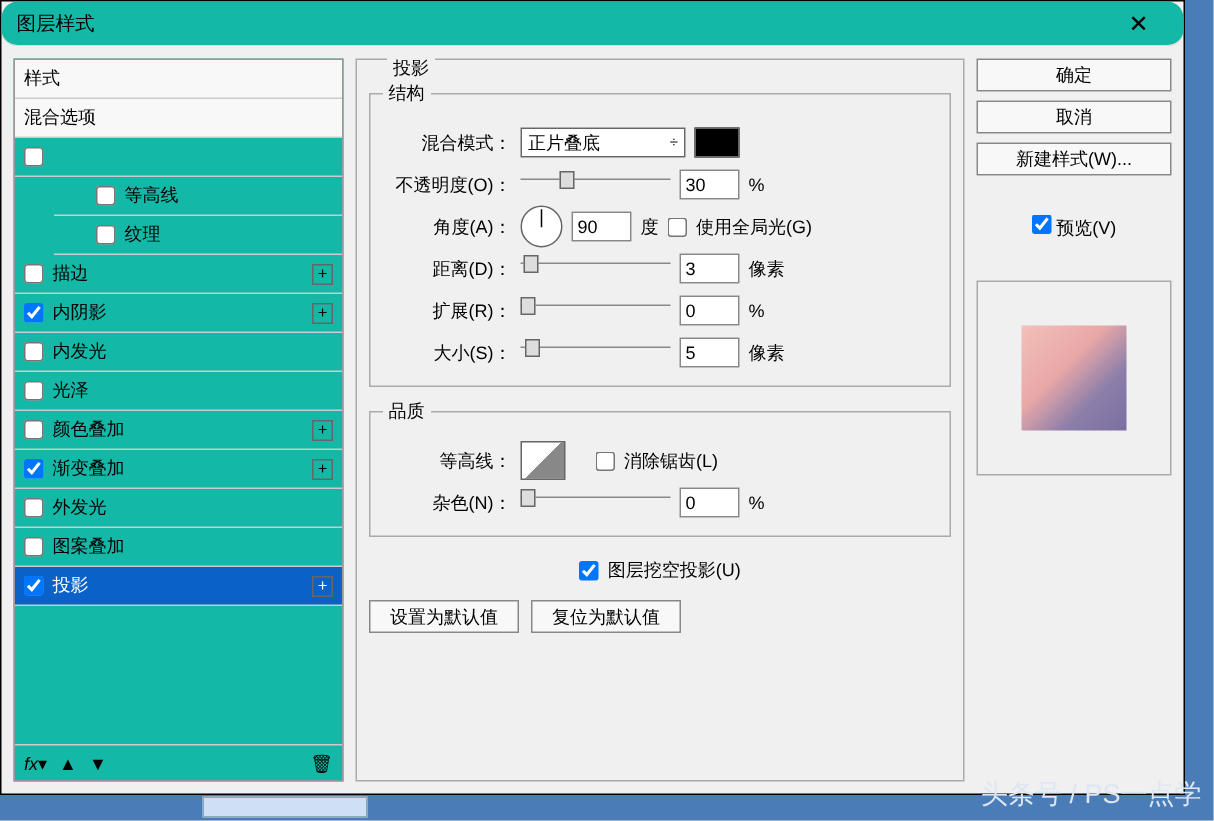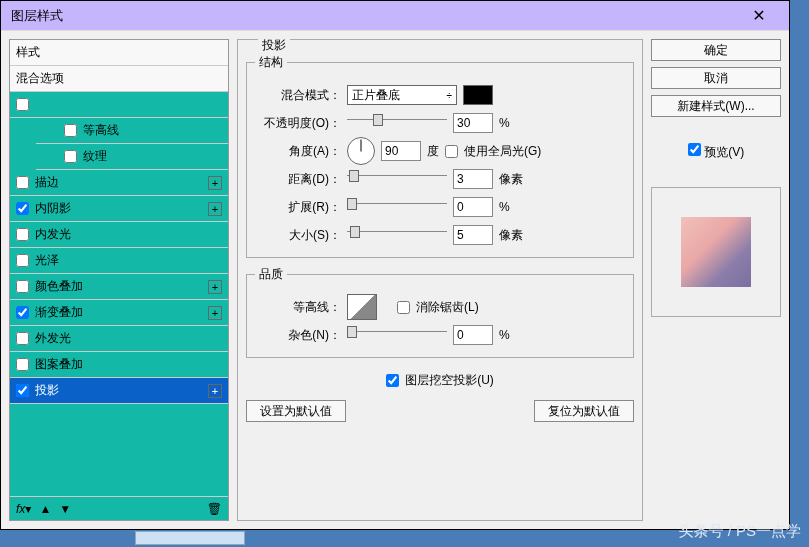--- a/index.html
+++ b/index.html
@@ -1,18 +1,18 @@
 <!DOCTYPE html>
 <html><head>
 <meta charset="utf-8">
 <style>
 * { box-sizing: border-box; margin: 0; padding: 0; font-family: "Microsoft YaHei", sans-serif; font-size: 12px; }
 body { background: #4a7db8; width: 809px; height: 547px; position: relative; }
 .dialog { position: absolute; left: 0; top: 0; width: 790px; height: 530px; background: #f0f0f0; border: 1px solid #000; }
-.titlebar { height: 30px; background: #c4b5fd; border-bottom: 1px solid #ddd; display: flex; align-items: center; padding: 0 10px; }
+.titlebar { height: 30px; background: #14b8a6; border-bottom: 1px solid #ddd; display: flex; align-items: center; padding: 0 10px; border-radius: 11px; }
 .titlebar .title { flex: 1; font-size: 13px; }
 .titlebar .close { width: 40px; text-align: center; font-size: 16px; cursor: pointer; }
 .body { display: flex; height: calc(100% - 30px); padding: 8px; gap: 8px; }
 .stylelist { width: 220px; border: 1px solid #999; background: #14b8a6; display: flex; flex-direction: column; }
 .styleitems { flex: 1; overflow: hidden; }
 .sitem { height: 26px; border-bottom: 1px solid #ccc; display: flex; align-items: center; padding: 0 6px; cursor: pointer; }
 .sitem.header { background: #f8f8f8; }
 .sitem.indent { padding-left: 28px; margin-left: 26px; }
 .sitem input[type=checkbox] { margin-right: 6px; }
 .sitem .lbl { flex: 1; }
@@ -30,28 +30,28 @@
 .row input[type=text] { width: 40px; height: 20px; border: 1px solid #888; text-align: left; padding: 0 3px; background: #fff; }
 .row .unit { width: 30px; }
 .select { width: 110px; height: 20px; border: 1px solid #666; background: #fff; display: flex; align-items: center; padding: 0 4px; justify-content: space-between; }
 .select .arr { font-size: 10px; }
 .colorsw { width: 30px; height: 20px; background: #000; border: 1px solid #666; }
 .slider { width: 100px; height: 16px; position: relative; border-top: 1px solid #888; margin-top: 7px; }
 .slider .thumb { position: absolute; top: -6px; width: 10px; height: 12px; background: #ddd; border: 1px solid #666; }
 .angle { width: 28px; height: 28px; border: 1px solid #666; border-radius: 50%; position: relative; background: #fff; }
 .angle .hand { position: absolute; width: 12px; height: 1px; background: #000; left: 13px; top: 13px; transform-origin: left; transform: rotate(-90deg); }
 .contour { width: 30px; height: 26px; border: 1px solid #666; background: linear-gradient(135deg,#fff 50%,#888 50%); }
-.btnrow { display: flex; gap: 8px; justify-content: space-between; margin-top: 6px; }
+.btnrow { display: flex; gap: 8px; justify-content: flex-start; margin-top: 6px; }
 .btn { min-width: 100px; height: 22px; border: 1px solid #888; background: #f8f8f8; cursor: pointer; padding: 0 10px; }
 .right { width: 130px; display: flex; flex-direction: column; gap: 6px; align-items: stretch; }
 .right .btn { width: 100%; }
 .preview-chk { text-align: center; margin: 20px 0; }
 .preview-box { border: 1px solid #aaa; height: 130px; display: flex; align-items: center; justify-content: center; }
 .preview-sw { width: 70px; height: 70px; background: linear-gradient(135deg,#f3c0b8,#e8a8a8 40%,#8c7eaa 70%,#7a6fa0); }
-.watermark { position: absolute; right: 8px; bottom: 6px; color: #dde6f2; font-size: 15px; }
+.watermark { position: absolute; right: 8px; bottom: 6px; color: #dde6f2; font-size: 18px; }
 .bottom-strip { position: absolute; left: 135px; bottom: 2px; width: 110px; height: 14px; background: #cfe0f4; border: 1px solid #8ab; }
 </style>
 </head>
 <body>
 
 <div class="dialog">
   <div class="titlebar">
     <div class="title">图层样式</div>
     <div class="close">✕</div>
   </div>

